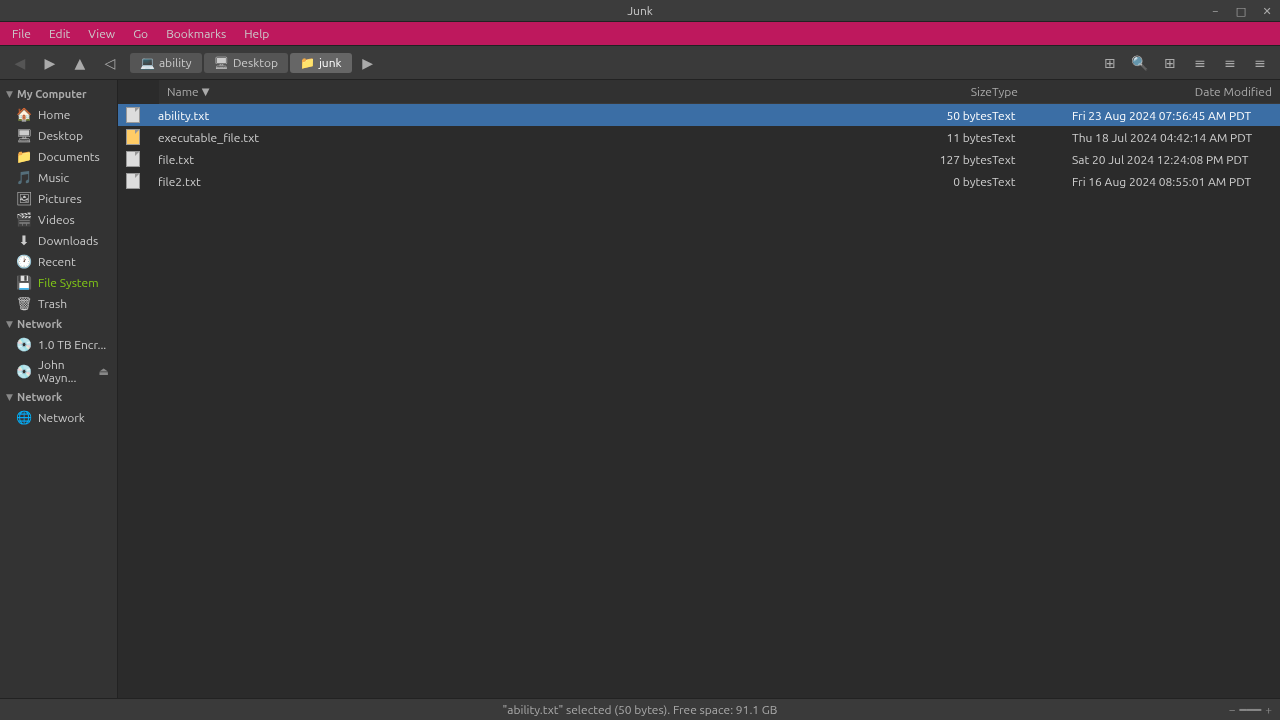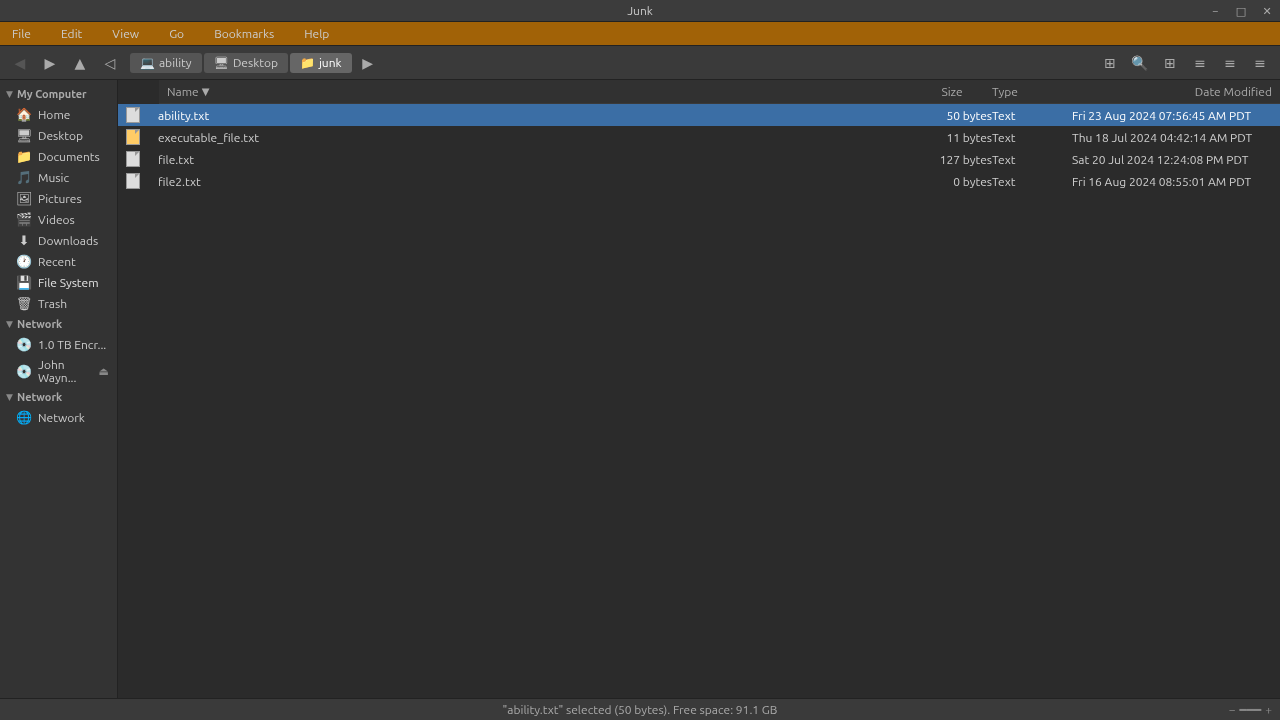--- a/index.html
+++ b/index.html
@@ -40,27 +40,27 @@
       display: flex;
       align-items: center;
       justify-content: center;
       color: #aaa;
       font-size: 11px;
       cursor: pointer;
     }
 
     
     #menubar {
-      background: #a16207;
+      background: #be185d;
       height: 24px;
       display: flex;
       align-items: center;
       padding: 0 4px;
       border-bottom: 1px solid #222;
-      gap: 14px;
+      gap: 2px;
     }
     .menu-item {
       padding: 2px 8px;
       color: #ccc;
       font-size: 12px;
       cursor: pointer;
       border-radius: 3px;
     }
 
     
@@ -350,21 +350,21 @@
     <div class="sidebar-item">
       <span class="sidebar-icon">⬇</span>
       <span>Downloads</span>
     </div>
     <div class="sidebar-item">
       <span class="sidebar-icon">🕐</span>
       <span>Recent</span>
     </div>
     <div class="sidebar-item">
       <span class="sidebar-icon">💾</span>
-      <span style="color:#e5e5e5;">File System</span>
+      <span style="color:#84cc16;">File System</span>
     </div>
     <div class="sidebar-item">
       <span class="sidebar-icon">🗑</span>
       <span>Trash</span>
     </div>
 
     <div class="sidebar-section-header">
       <span class="sidebar-arrow">▼</span>
       <span>Network</span>
     </div>
@@ -388,21 +388,21 @@
     </div>
   </div>
 
   <div id="file-area">
 
     <div id="file-header">
       <div class="file-header-cell sortable">
         <span>Name</span>
         <span style="font-size:10px;">▼</span>
       </div>
-      <div class="file-header-cell" style="justify-content:center; cursor:pointer;">
+      <div class="file-header-cell" style="justify-content:flex-end; cursor:pointer;">
         <span>Size</span>
       </div>
       <div class="file-header-cell" style="cursor:pointer;">
         <span>Type</span>
       </div>
       <div class="file-header-cell" style="cursor:pointer;justify-content:flex-end;">
         <span>Date Modified</span>
       </div>
     </div>
 

